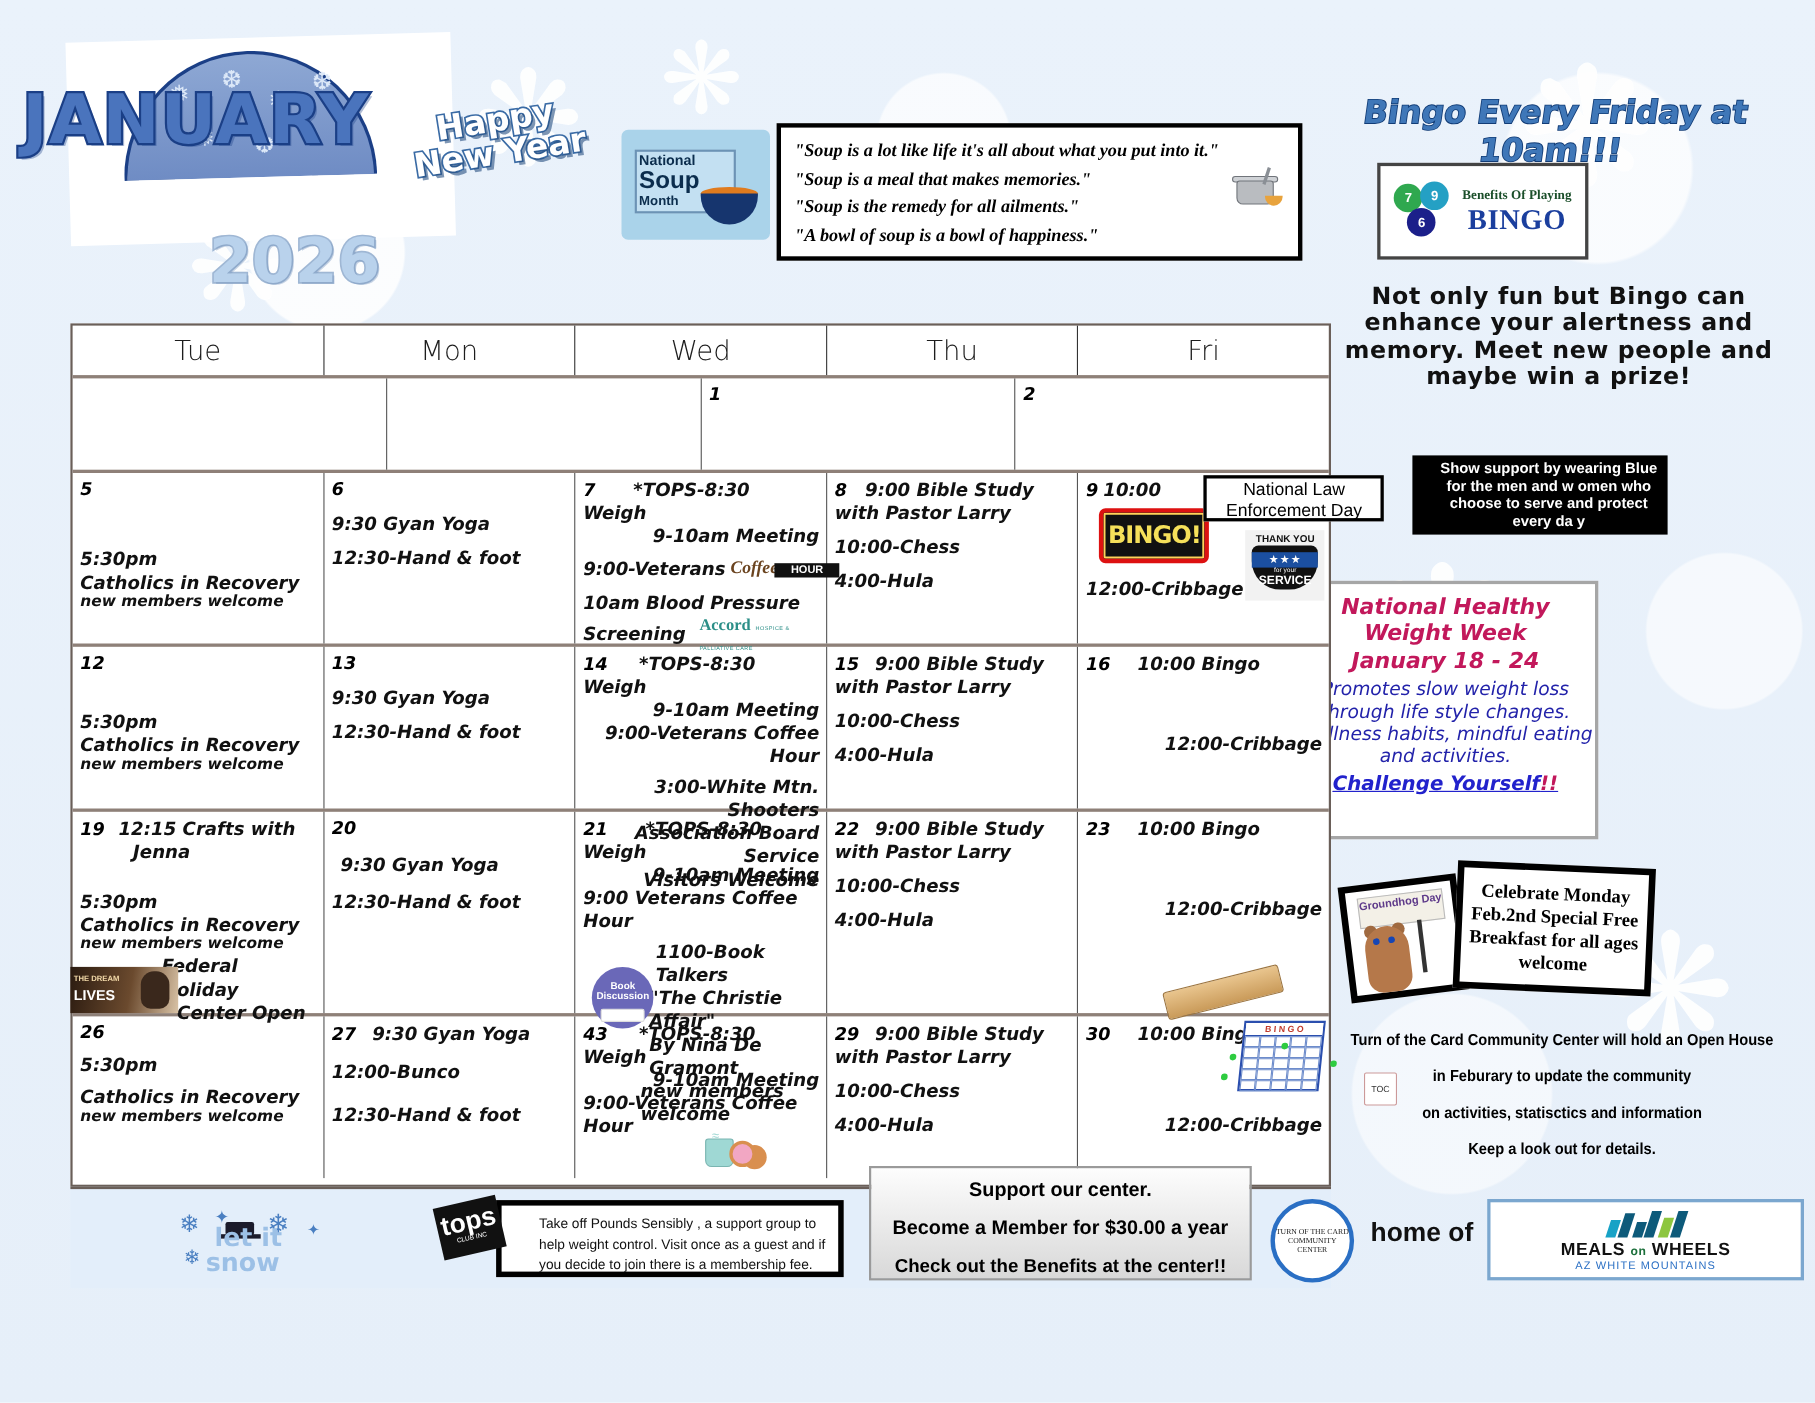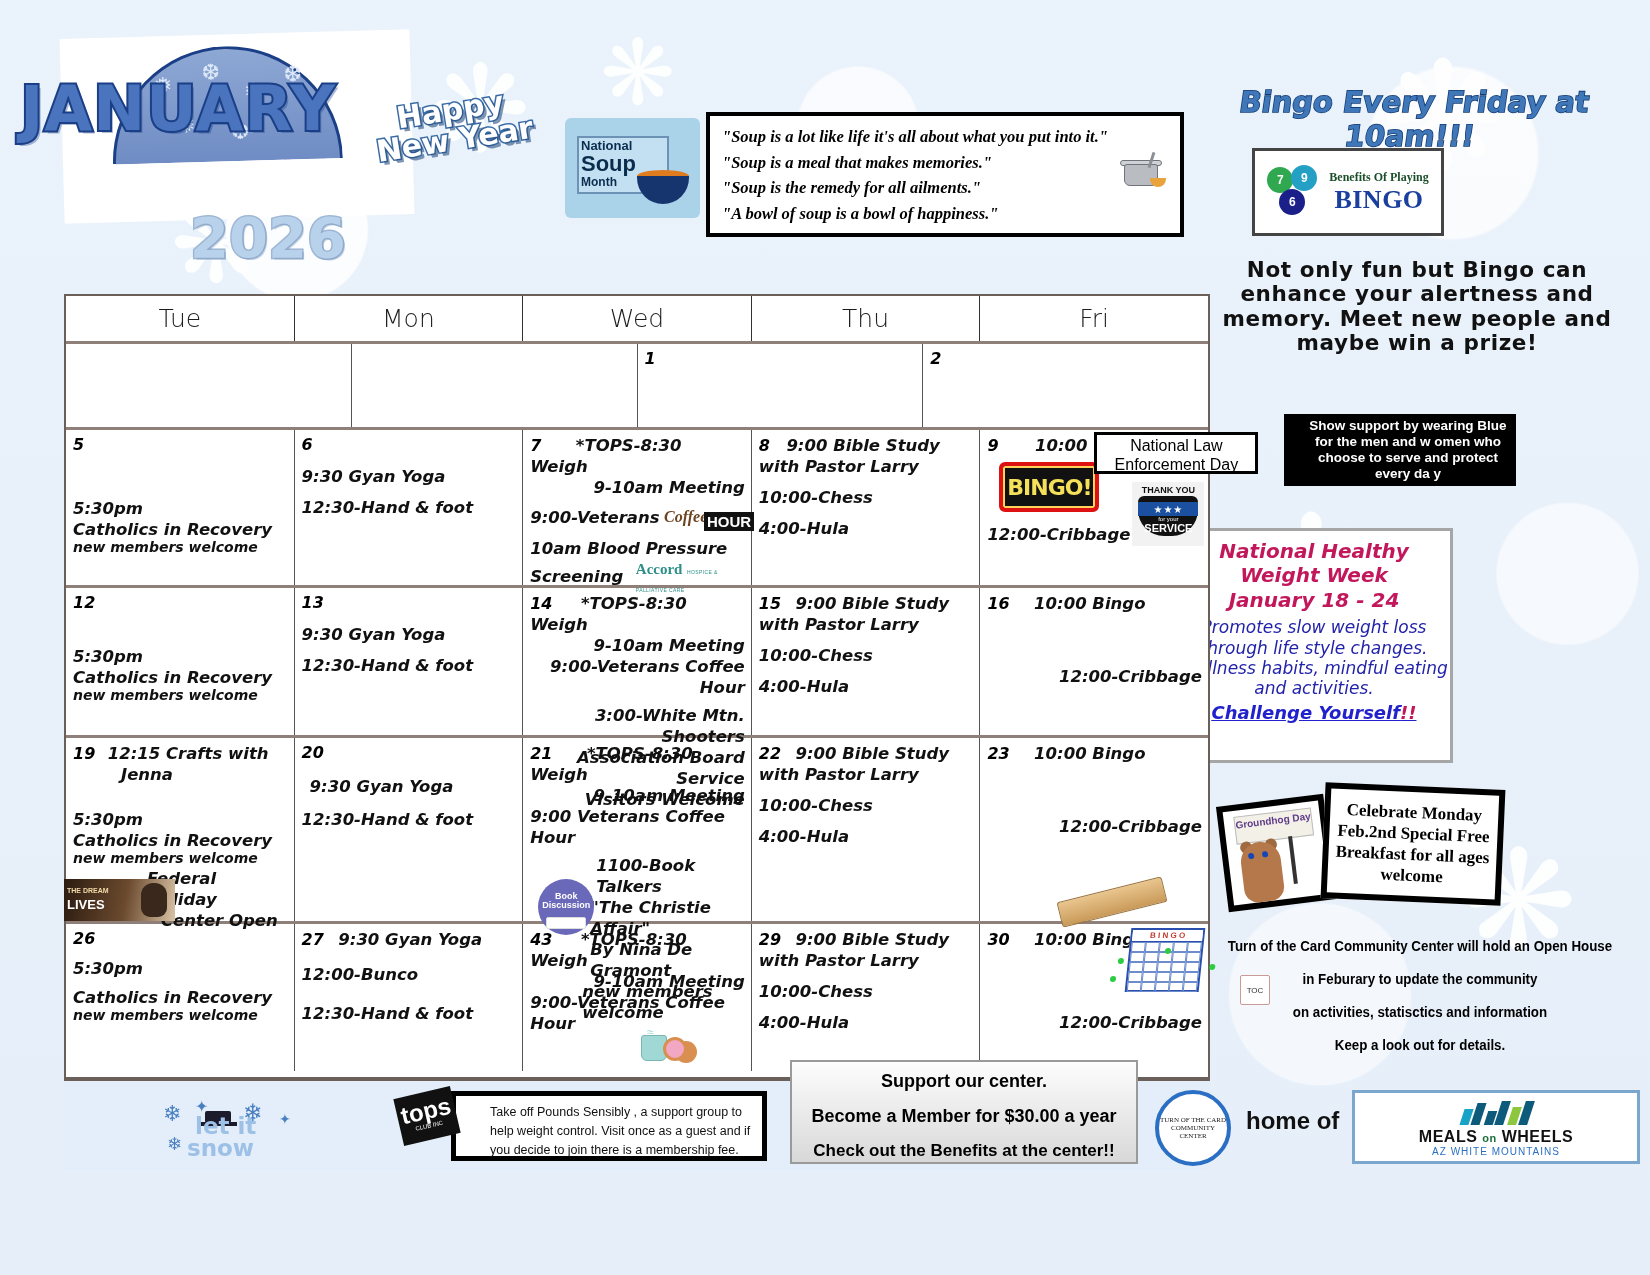--- a/index.html
+++ b/index.html
@@ -220,21 +220,21 @@
   .closed-box .c1 { font-family: "DejaVu Sans", sans-serif; font-weight: bold; font-size: 27px; letter-spacing: .5px; }
   .closed-box .c2 { font-family: "Liberation Serif", serif; font-size: 15px; margin-top: -2px; }
   .closed-box .c3 { font-family: "Liberation Serif", serif; font-weight: bold; font-style: italic; font-size: 20px; margin-top: -2px; }
 
   .coffee-logo {
     display: inline-block; width: 68px; height: 22px; vertical-align: -5px; position: relative;
   }
   .coffee-logo .cw { position: absolute; left: 0; top: 2px; font-family: "Liberation Serif", serif;
                      font-style: italic; font-weight: bold; font-size: 16px; color: #6b4420; }
   .coffee-logo .ch { position: absolute; left: 40px; top: 6px; background: #111; color: #fff;
-                     font-size: 15px; font-weight: bold; padding: 1px 3px; font-family: "Liberation Sans", sans-serif;}
+                     font-size: 10px; font-weight: bold; padding: 1px 15px; font-family: "Liberation Sans", sans-serif;}
 
   .accord-logo { display: inline-block; margin-left: 8px; width: 92px; vertical-align: middle; }
   .accord-logo .al1 { font-family: "Liberation Serif", serif; font-size: 15px; color: #2c8f88; font-weight: bold; }
   .accord-logo .al2 { font-family: "Liberation Sans", sans-serif; font-size: 5px; color: #2c8f88; letter-spacing: .4px; }
 
   .bingo-sign {
     display: inline-block; width: 100px; height: 50px; background: #111;
     border: 4px solid #d11; border-radius: 6px; position: relative;
     box-shadow: 0 0 0 2px #ffd35a inset;
   }
@@ -264,21 +264,21 @@
   .bookdisc {
     display: inline-block; width: 56px; height: 56px; border-radius: 50%;
     background: #6a68b8; color: #fff; text-align: center;
     font-family: "Liberation Sans", sans-serif; font-size: 9px; font-weight: bold;
     line-height: 1.1; padding-top: 13px; position: relative;
   }
   .bookdisc .pg { position: absolute; left: 8px; bottom: 6px; width: 40px; height: 12px;
                   background: #fff; border-radius: 2px; border: 1px solid #ddd; }
 
   .mlk-img {
-    position: absolute; left: -2px; bottom: 0px; width: 111px; height: 42px;
+    position: absolute; left: -2px; bottom: 0px; width: 98px; height: 42px;
     background: linear-gradient(100deg,#2b1b10,#6b4a2e 55%,#d9c3a6);
     overflow: hidden;
   }
   .mlk-img .d1 { position: absolute; left: 3px; top: 8px; font-size: 7px; color: #f2d9a8; font-family:"Liberation Sans",sans-serif; font-weight:bold;}
   .mlk-img .d2 { position: absolute; left: 3px; top: 18px; font-size: 13px; color: #fff; font-family:"Liberation Sans",sans-serif; font-weight:bold;}
   .mlk-img .face { position: absolute; right: 8px; top: 4px; width: 26px; height: 34px; background: #3a281c; border-radius: 12px 12px 9px 9px; }
 
   .cribbage-board {
     position: absolute; right: 42px; bottom: 6px; width: 108px; height: 26px;
     background: linear-gradient(#e9c58e,#c99a59); transform: rotate(-14deg);
@@ -512,21 +512,21 @@
       </div>
       <div class="cell">
         <span class="dnum">8</span>
         <span class="ev" style="margin-left:12px">9:00 Bible Study</span>
         <div class="ev">with Pastor Larry</div>
         <div class="ev" style="margin-top:10px">10:00-Chess</div>
         <div class="ev" style="margin-top:10px">4:00-Hula</div>
       </div>
       <div class="cell">
         <span class="dnum">9</span>
-        <span class="ev" style="margin-left:32px">10:00</span>
+        <span class="ev" style="margin-left:0">10:00</span>
         <div style="margin-top:6px;margin-left:12px">
           <span class="bingo-sign"><span>BINGO!</span></span>
         </div>
         <div class="ev" style="margin-top:8px">12:00-Cribbage</div>
         <div class="nat-law">
           <div>National Law</div>
           <div>Enforcement Day</div>
         </div>
         <div class="thankyou">
           <div class="ty1">THANK YOU</div>

